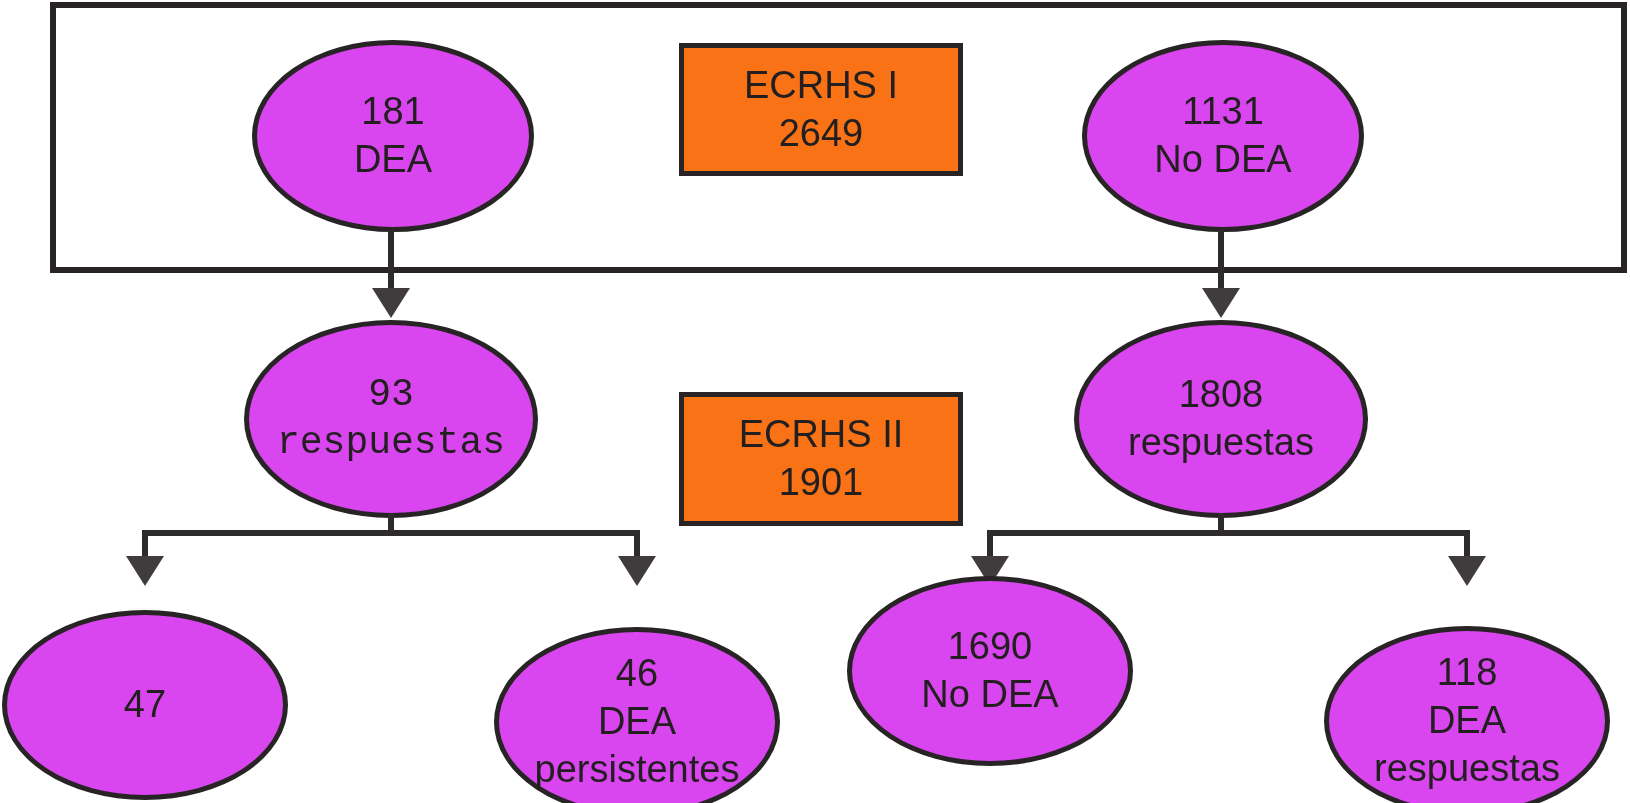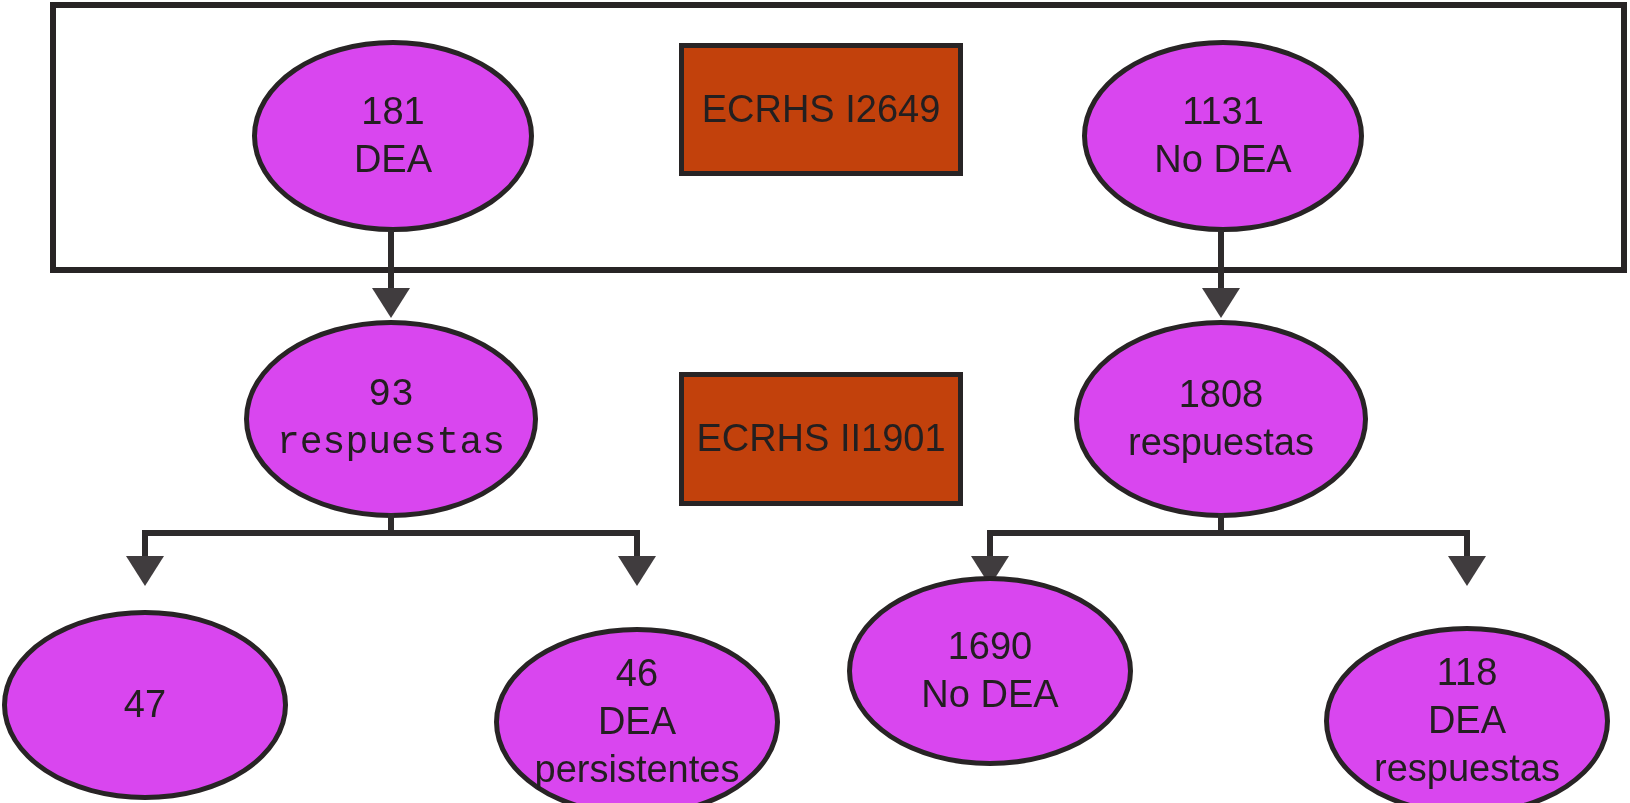--- a/index.html
+++ b/index.html
@@ -25,23 +25,23 @@
     background: #d946ef;
     display: flex;
     flex-direction: column;
     align-items: center;
     justify-content: center;
     box-sizing: border-box;
   }
   .rectbox {
     position: absolute;
     border: 5px solid #282425;
-    background: #c2410c;
+    background: #f97316;
     display: flex;
-    flex-direction: row;
+    flex-direction: column;
     align-items: center;
     justify-content: center;
     box-sizing: border-box;
   }
   .outer-rect {
     position: absolute;
     left: 50px; top: 2px; width: 1577px; height: 271px;
     border: 6px solid #282425;
     box-sizing: border-box;
     background: transparent;
@@ -57,21 +57,21 @@
   
   .e-dea181     { left: 252px;  top: 40px;  width: 282px; height: 192px; }
   .e-nodea2468  { left: 1082px; top: 40px;  width: 282px; height: 192px; }
   .e-resp93     { left: 244px;  top: 320px; width: 294px; height: 198px; font-family: Liberation Mono, monospace; }
   .e-resp1808   { left: 1074px; top: 320px; width: 294px; height: 198px; }
   .e-rem47      { left: 2px;    top: 610px; width: 286px; height: 190px; }
   .e-pers46     { left: 494px;  top: 627px; width: 286px; height: 190px; }
   .e-nodea1690  { left: 847px;  top: 576px; width: 286px; height: 190px; }
   .e-inc118     { left: 1324px; top: 626px; width: 286px; height: 190px; }
   .b-ecrhs1     { left: 679px;  top: 43px;  width: 284px; height: 133px; }
-  .b-ecrhs2     { left: 679px;  top: 372px; width: 284px; height: 134px; }
+  .b-ecrhs2     { left: 679px;  top: 392px; width: 284px; height: 134px; }
 
   .v-col-left   { left: 388px;  top: 230px; width: 6px; height: 60px; }
   .v-col-right  { left: 1218px; top: 230px; width: 6px; height: 60px; }
   .ah-col-left  { left: 372px;  top: 288px; }
   .ah-col-right { left: 1202px; top: 288px; }
 
   .stub-left    { left: 388px;  top: 513px; width: 6px; height: 20px; }
   .stub-right   { left: 1218px; top: 513px; width: 6px; height: 20px; }
   .h-branch-left  { left: 142px; top: 530px; width: 498px; height: 6px; }
   .h-branch-right { left: 987px; top: 530px; width: 483px; height: 6px; }

